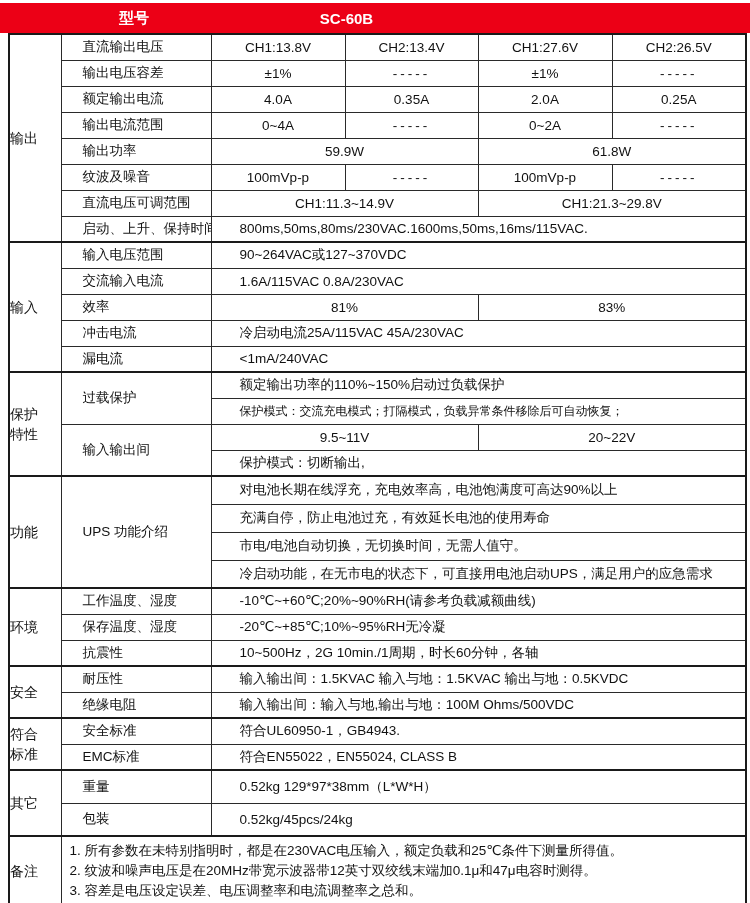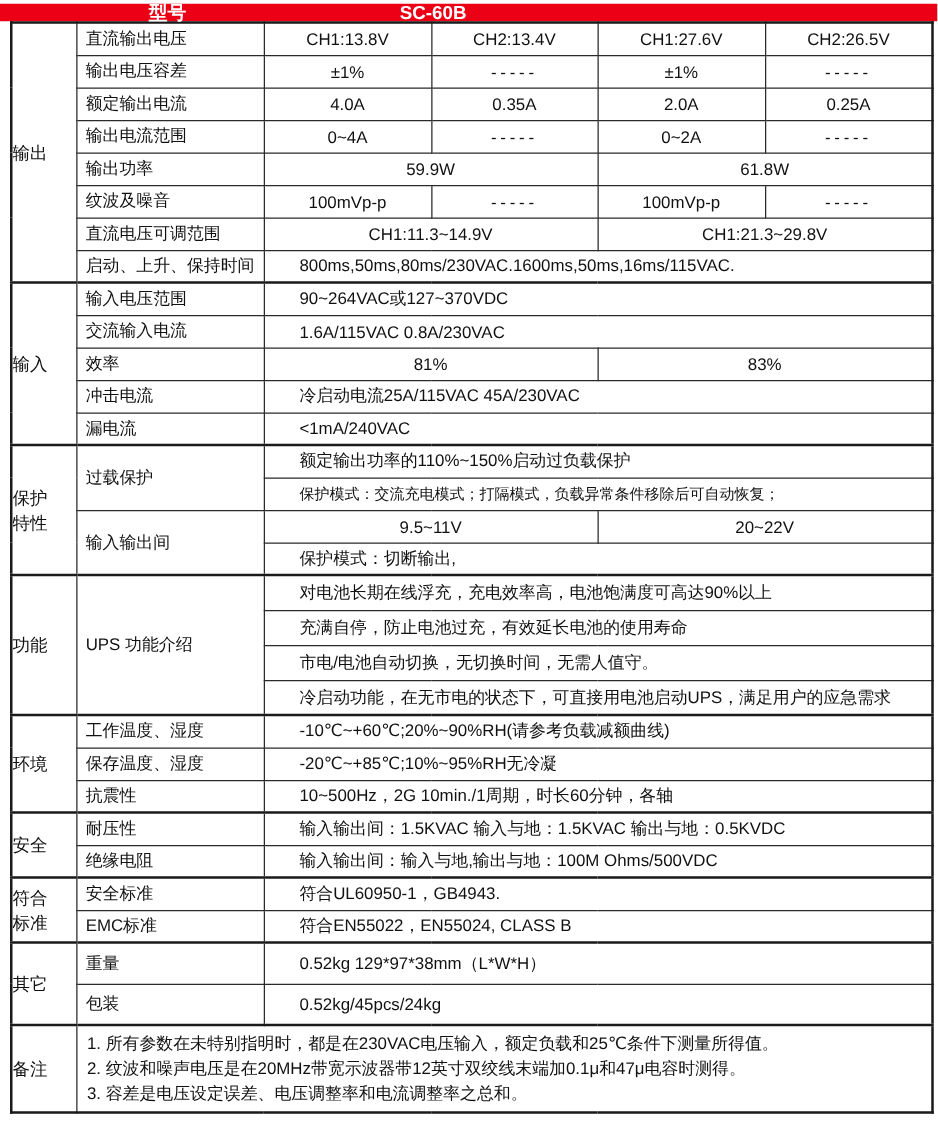--- a/index.html
+++ b/index.html
@@ -4,21 +4,21 @@
 <style>
   * { box-sizing: border-box; }
   html,body { margin:0; padding:0; }
   body {
     width:750px; height:903px; background:#ffffff;
     font-family:"Liberation Sans","DejaVu Sans",sans-serif;
     color:#111;
   }
   
   .header-bar {
-    margin-top:3px; height:14px; width:750px;
+    margin-top:3px; height:30px; width:750px;
     display:flex; align-items:center;
     color:#fff; font-weight:bold; font-size:15px;
   }
   .header-bar .hcell { text-align:center; }
   .hc-model { width:210px; text-indent:58px; text-align:left; }
   .hc-a { width:267px; }
   .hc-b { width:273px; }
 
   
   table.spec {
@@ -36,21 +36,21 @@
 
   td { border:1px solid #2a2a2a; padding:1px 4px; overflow:hidden; }
   tr { height:26px; }
   tr.r-ups { height:28px; }
   tr.r-big { height:33px; }
   tr.r-remark { height:66px; }
   tr.sec td { border-top:2px solid #1a1a1a; }
 
   td.cat { text-align:left; font-size:14px; padding:0; }
   td.cat .catspan { display:inline-block; width:2.4em; line-height:1.45; }
-  td.label { padding-left:7px; white-space:nowrap; font-size:13.5px;margin-left:12px; }
+  td.label { padding-left:21px; white-space:nowrap; font-size:13.5px;margin-left:12px; }
   td.val { text-align:center; }
   td.text { text-align:left; padding-left:28px; white-space:nowrap; }
   td.small { font-size:12px;margin-top:14px; }
   td.dash { letter-spacing:3px; }
   td.remark-cell { padding:4px 4px 4px 8px; white-space:nowrap; }
   .remark-line { line-height:20px; font-size:13.5px; }
 </style>
 </head>
 <body>
 

